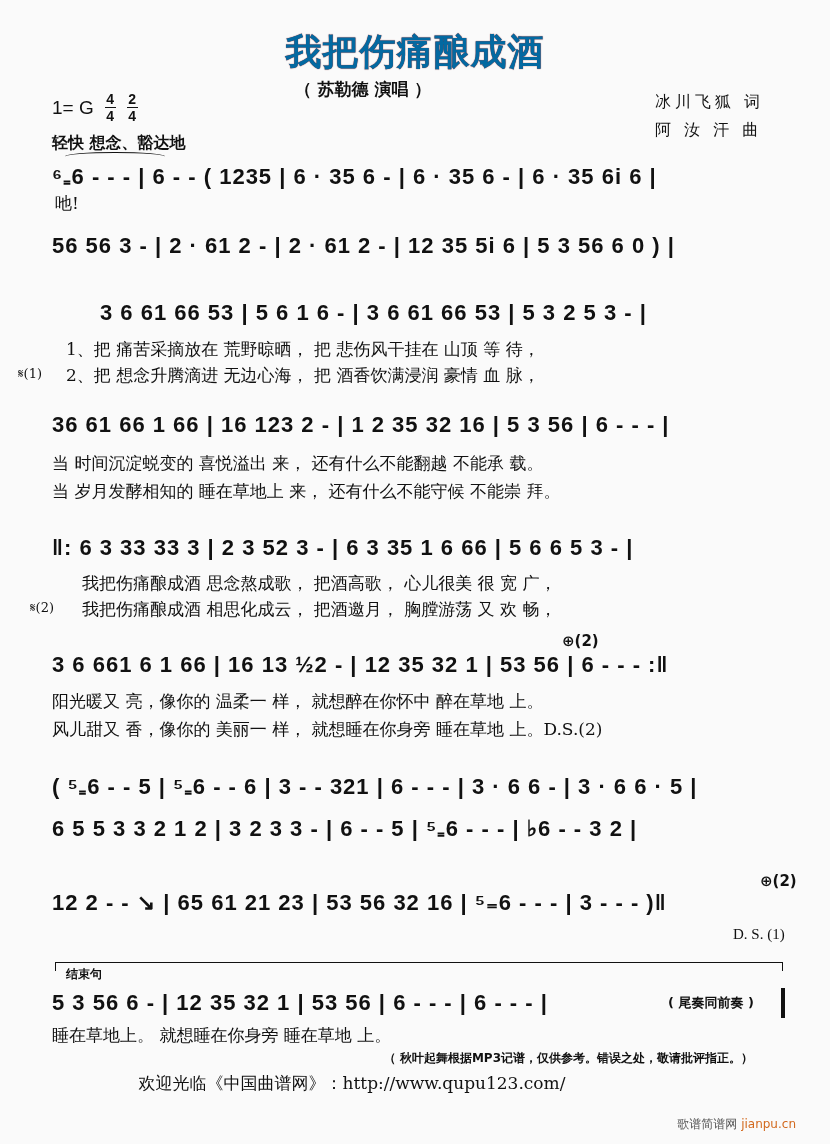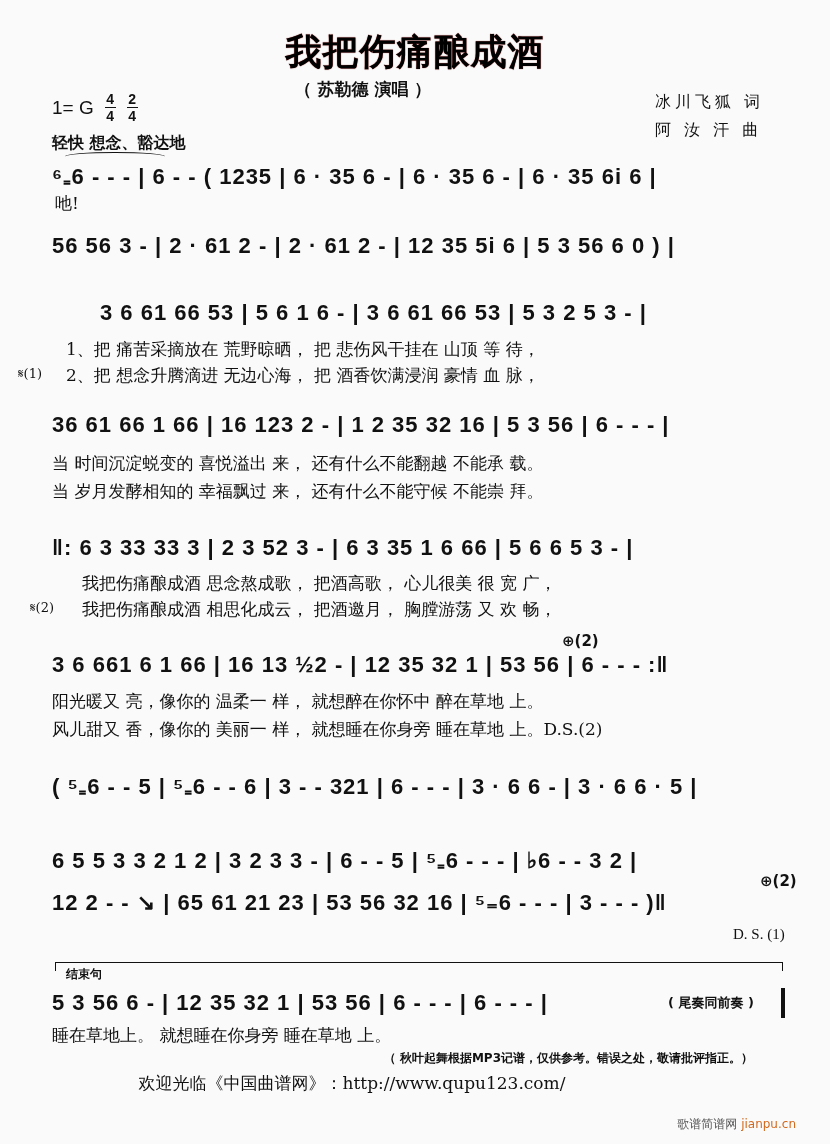--- a/index.html
+++ b/index.html
@@ -7,21 +7,21 @@
     width: 830px; height: 1144px;
     background: #fafafa;
     position: relative;
     overflow: hidden;
     font-family: "DejaVu Sans", sans-serif;
     color: #111;
   }
   .abs { position: absolute; white-space: nowrap; }
   .title {
     left: 0; width: 830px; top: 28px; text-align: center;
-    font-size: 36px; font-weight: bold; color: #000000; letter-spacing: 1px;
+    font-size: 36px; font-weight: bold; color: #0369a1; letter-spacing: 1px;
     text-shadow: 0 0 1px #7a0000;
   }
   .subtitle { left: 0; width: 726px; top: 78px; text-align: center; font-size: 17px; font-weight: bold; }
   .key { left: 52px; top: 92px; font-size: 19px; font-family: "Liberation Sans", sans-serif; display:flex; align-items:center; gap:11px; }
   .frac { display:inline-flex; flex-direction:column; align-items:center; font-size:14px; line-height:14px; font-weight:bold; }
   .frac .bar { width: 11px; border-top: 1.5px solid #111; margin: 1px 0; }
   .tempo { left: 52px; top: 133px; font-size: 16px; font-weight: bold; }
   .credit { left: 655px; font-size: 16px; letter-spacing: 4px; }
   .credit.c1 { top: 92px; }
   .credit.c2 { top: 120px; }
@@ -78,35 +78,35 @@
 
 <div class="row" style="top:233px;">56 56 3 -  |  2 · 61 2 -  |  2 · 61 2 -  | 12 35 5i 6 | 5 3 56 6 0 )  |</div>
 
 <div class="row" style="top:300px; left:100px;">3 6 61 66 53  |  5 6 1 6 -  |  3 6 61 66 53  |  5 3  2 5  3  -  |</div>
 <div class="lyric" style="left:66px; top:338px;">1、把  痛苦采摘放在   荒野晾晒，    把  悲伤风干挂在   山顶 等   待，</div>
 <div class="abs sign" style="left:18px; top:366px;">𝄋(1)</div>
 <div class="lyric" style="left:66px; top:364px;">2、把  想念升腾滴进   无边心海，    把  酒香饮满浸润   豪情 血   脉，</div>
 
 <div class="row" style="top:412px;">36 61 66 1 66  |  16 123 2 -  | 1 2 35 32 16 |  5 3 56  |  6 - - -  |</div>
 <div class="lyric" style="left:52px; top:452px;">当  时间沉淀蜕变的   喜悦溢出 来，   还有什么不能翻越  不能承      载。</div>
-<div class="lyric" style="left:52px; top:480px;">当  岁月发酵相知的   幸福飘过 来，   还有什么不能守候  不能崇      拜。</div>
+<div class="lyric" style="left:52px; top:480px;">当  岁月发酵相知的   睡在草地上 来，   还有什么不能守候  不能崇      拜。</div>
 
 <div class="row" style="top:535px;">‖: 6 3 33 33 3  |  2 3 52 3 -  |  6 3 35   1 6 66  |  5 6 6 5 3  -  |</div>
 <div class="lyric" style="left:82px; top:572px;">我把伤痛酿成酒   思念熬成歌，    把酒高歌， 心儿很美  很  宽  广，</div>
 <div class="abs sign" style="left:30px; top:600px;">𝄋(2)</div>
 <div class="lyric" style="left:82px; top:598px;">我把伤痛酿成酒   相思化成云，    把酒邀月， 胸膛游荡  又  欢  畅，</div>
 
 <div class="coda" style="left:562px; top:632px;">⊕(2)</div>
 <div class="row" style="top:652px;">3 6 661 6   1 66  |  16 13 ½2 -  |  12 35 32 1  |  53 56  |  6 - - - :‖</div>
 <div class="lyric" style="left:52px; top:690px;">阳光暖又 亮，像你的  温柔一   样，   就想醉在你怀中  醉在草地   上。</div>
 <div class="lyric" style="left:52px; top:718px;">风儿甜又 香，像你的  美丽一   样，   就想睡在你身旁  睡在草地   上。D.S.(2)</div>
 
 <div class="row" style="top:770px;">( ⁵₌6 - - 5  |  ⁵₌6 - - 6  |  3 - - 321  |  6 - - -  |  3 · 6 6 -  |  3 · 6 6 · 5  |</div>
 
-<div class="row" style="top:844px;">6 5 5 3 3 2 1 2  |  3 2 3 3 -  |  6 - - 5  |  ⁵₌6  - - -  |  ♭6 - - 3 2  |</div>
+<div class="row" style="top:812px;">6 5 5 3 3 2 1 2  |  3 2 3 3 -  |  6 - - 5  |  ⁵₌6  - - -  |  ♭6 - - 3 2  |</div>
 
 <div class="coda" style="left:760px; top:872px;">⊕(2)</div>
 <div class="row" style="top:890px;">12 2 - - ↘  |  65 61 21 23  |  53 56 32 16  |  ⁵₌6 - - -  |  3 - - - )‖</div>
 <div class="abs" style="left:733px; top:926px; font-size:15px; font-family:'Liberation Serif', serif;">D. S. (1)</div>
 
 <div class="ending-box"></div>
 <div class="abs ending-label">结束句</div>
 <div class="row" style="top:990px;">5 3 56 6 -  |  12 35 32 1  |  53 56  |  6 - - -  |  6 - - -  |</div>
 <div class="abs" style="left:668px; top:994px; font-size:13px; font-weight:bold;">( 尾奏同前奏 )</div>
 <div class="rule" style="left:781px; top:988px; width:4px; height:30px;"></div>

